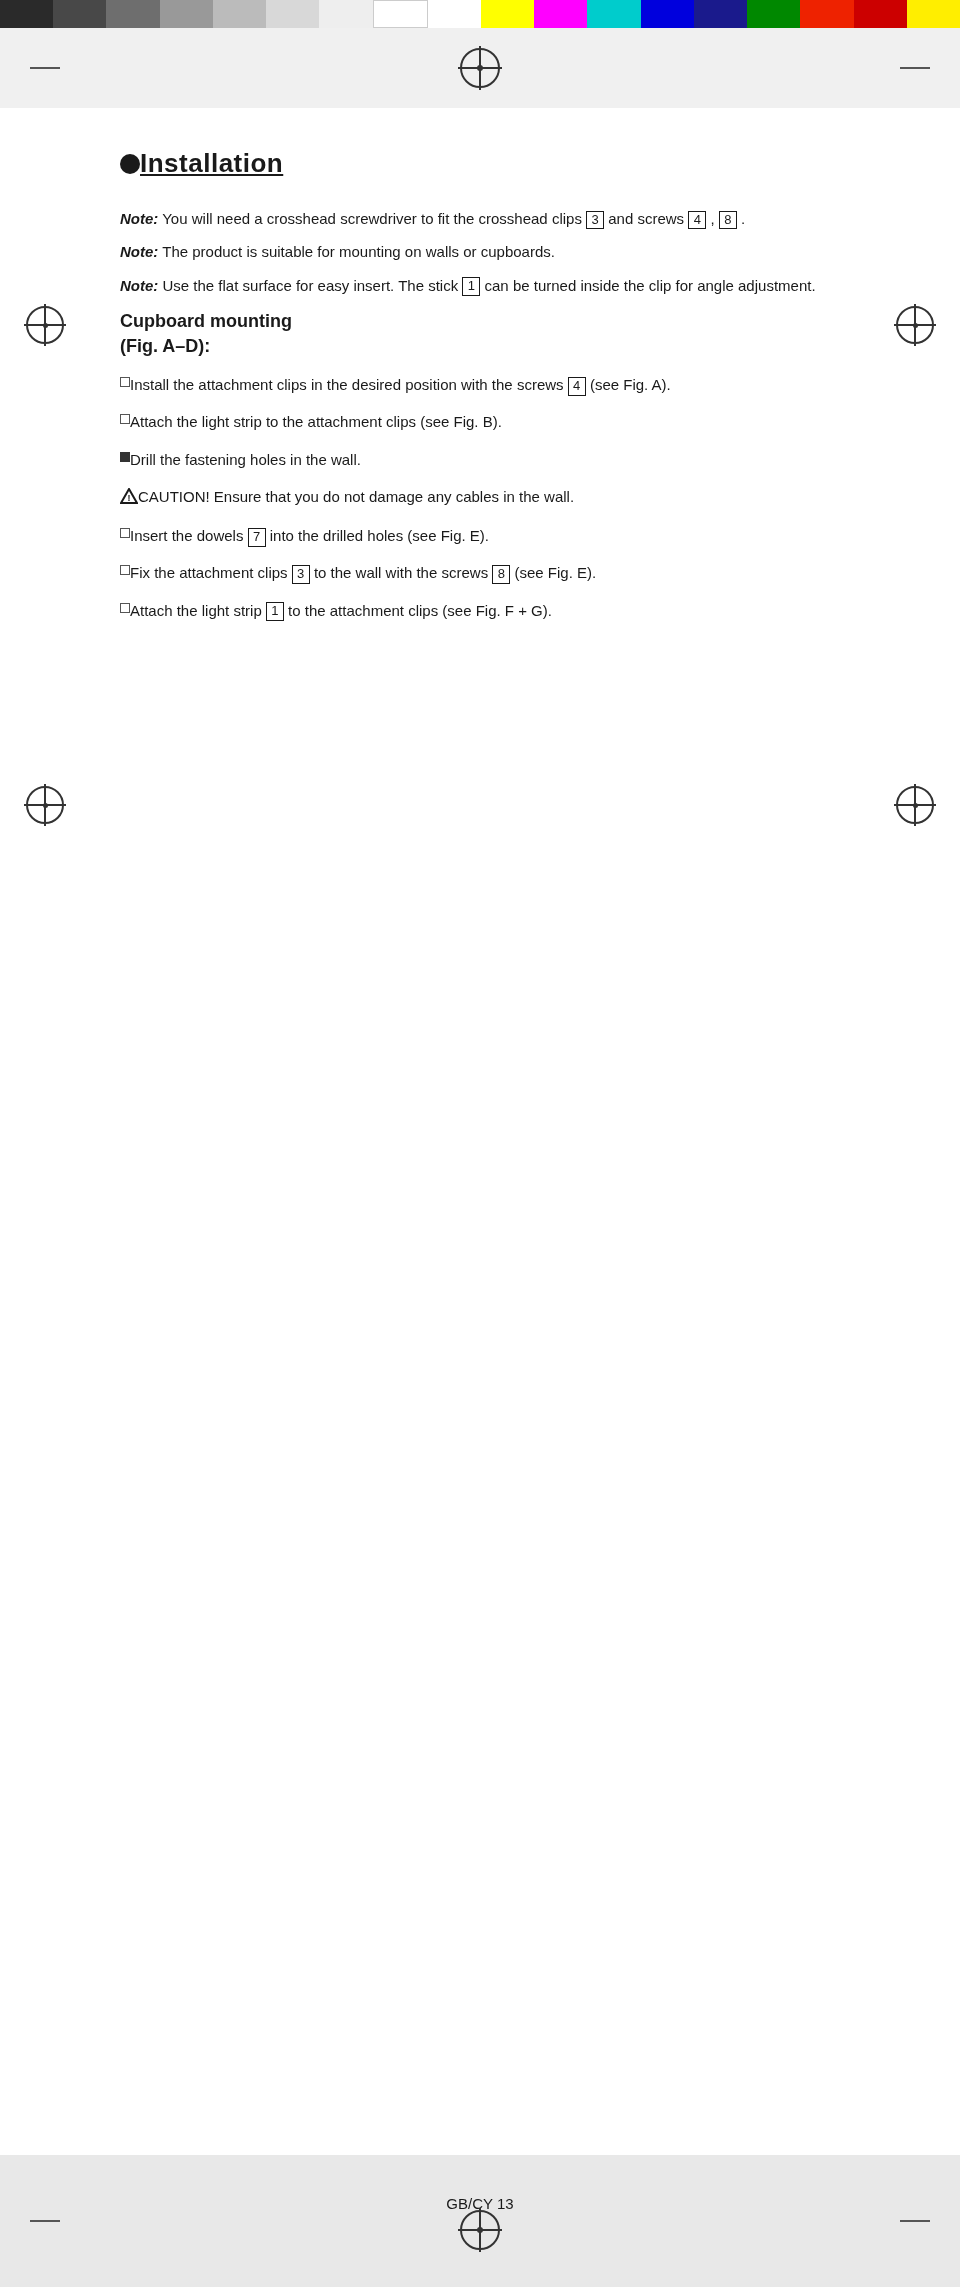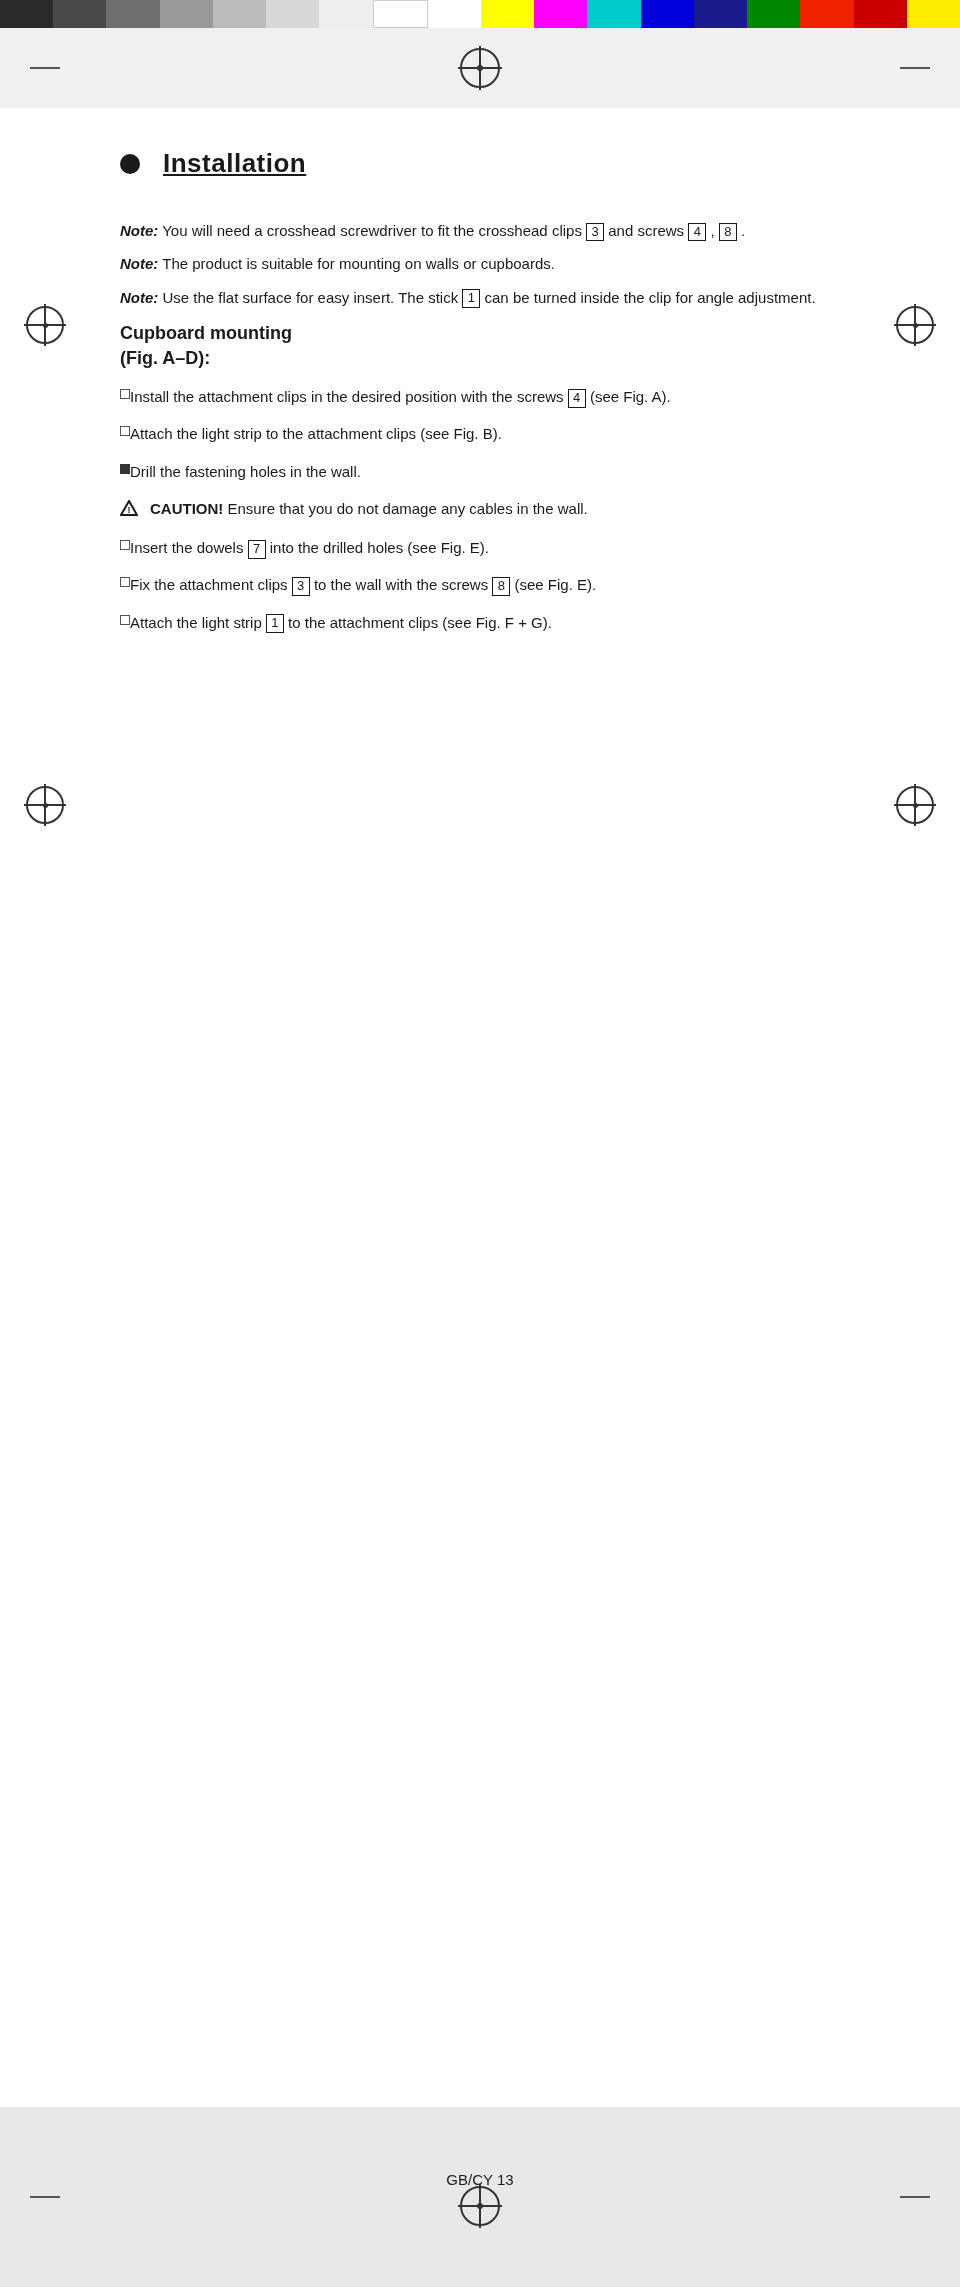--- a/index.html
+++ b/index.html
@@ -102,22 +102,22 @@
     
     .page-content {
       padding: 40px 120px 40px 120px;
       max-width: 960px;
     }
 
     
     .section-heading {
       display: flex;
       align-items: center;
-      gap: 23px;
-      margin-bottom: 40px;
+      gap: 0;
+      margin-bottom: 28px;
     }
 
     .bullet-circle {
       width: 20px;
       height: 20px;
       background: #1a1a1a;
       border-radius: 50%;
       flex-shrink: 0;
     }
 
@@ -186,23 +186,22 @@
     .filled-square-marker {
       width: 10px;
       height: 10px;
       background: #333;
       flex-shrink: 0;
       margin-top: 4px;
     }
 
     
     .caution-label {
-      font-weight: bold;
+      font-weight: normal;
       font-size: 15px;
-      margin-left: 12px;
     }
 
     .mid-reg-mark {
       width: 34px;
       height: 34px;
       position: relative;
       display: flex;
       align-items: center;
       justify-content: center;
     }
@@ -238,21 +237,21 @@
       height: 42px;
       background: #333;
     }
 
     
     .footer-area {
       position: absolute;
       bottom: 0;
       left: 0;
       right: 0;
-      height: 180px;
+      height: 132px;
       background: #e8e8e8;
       display: flex;
       flex-direction: column;
       align-items: center;
       justify-content: center;
     }
 
     .footer-text {
       font-size: 15px;
       color: #1a1a1a;

